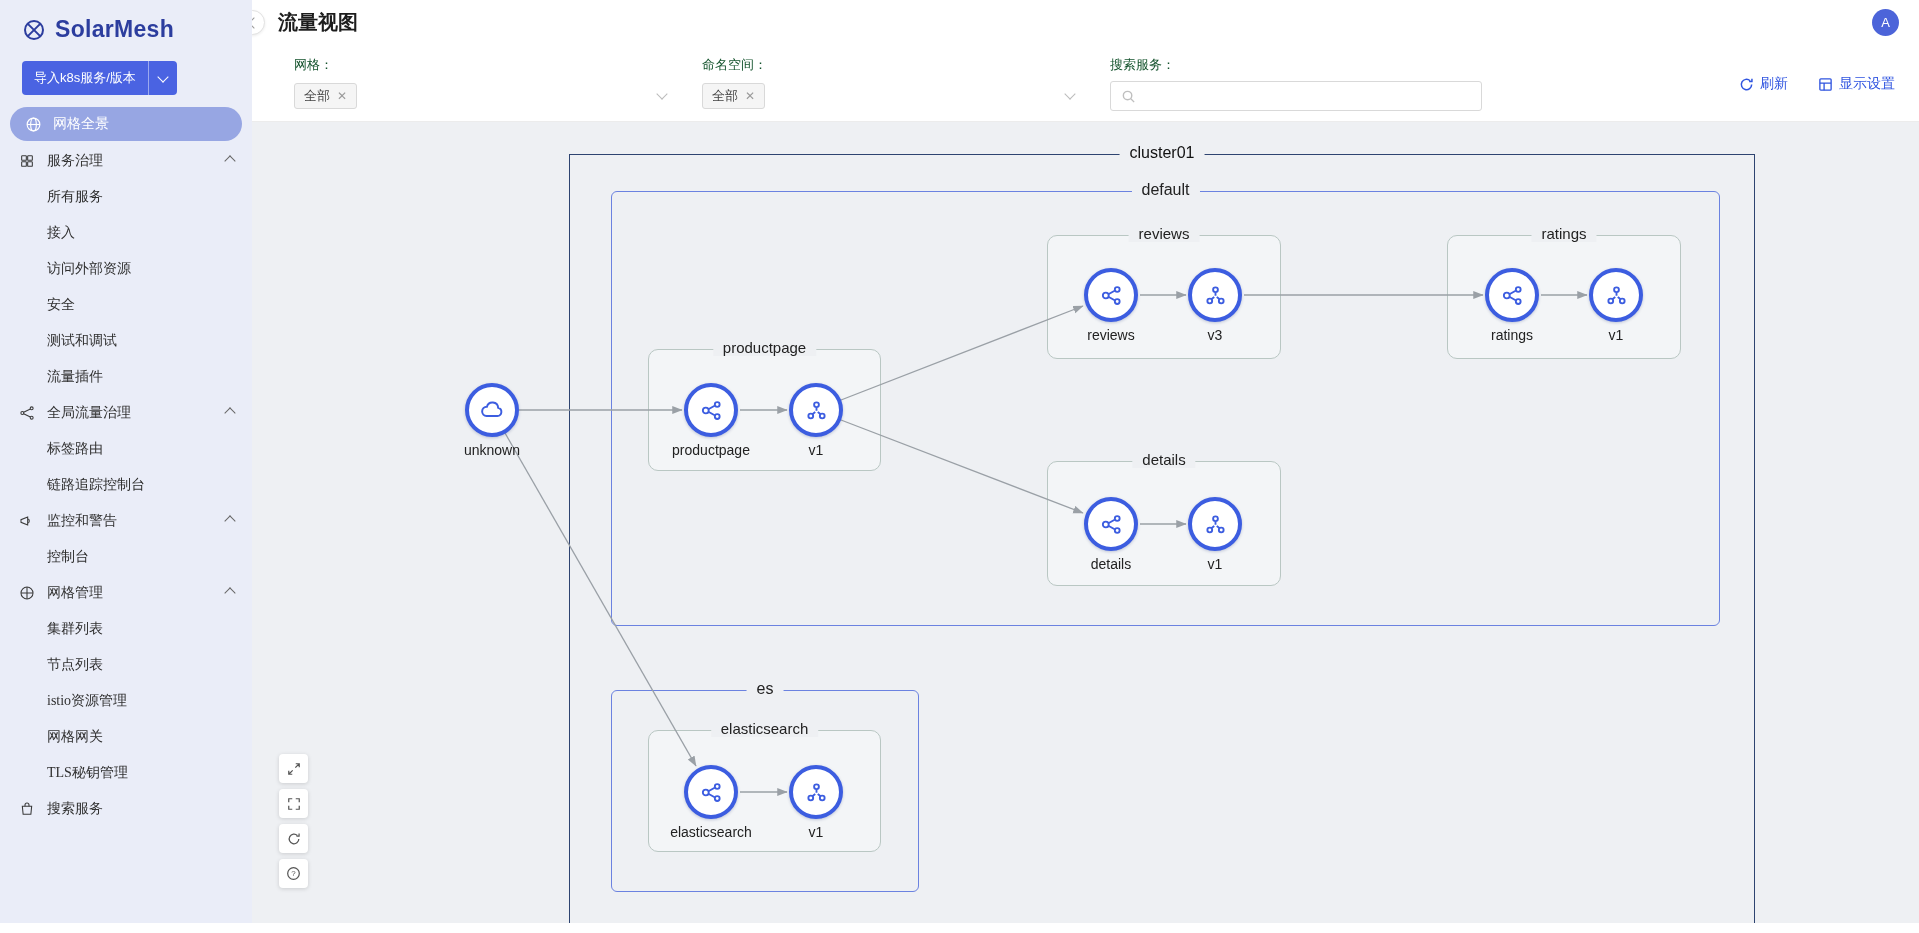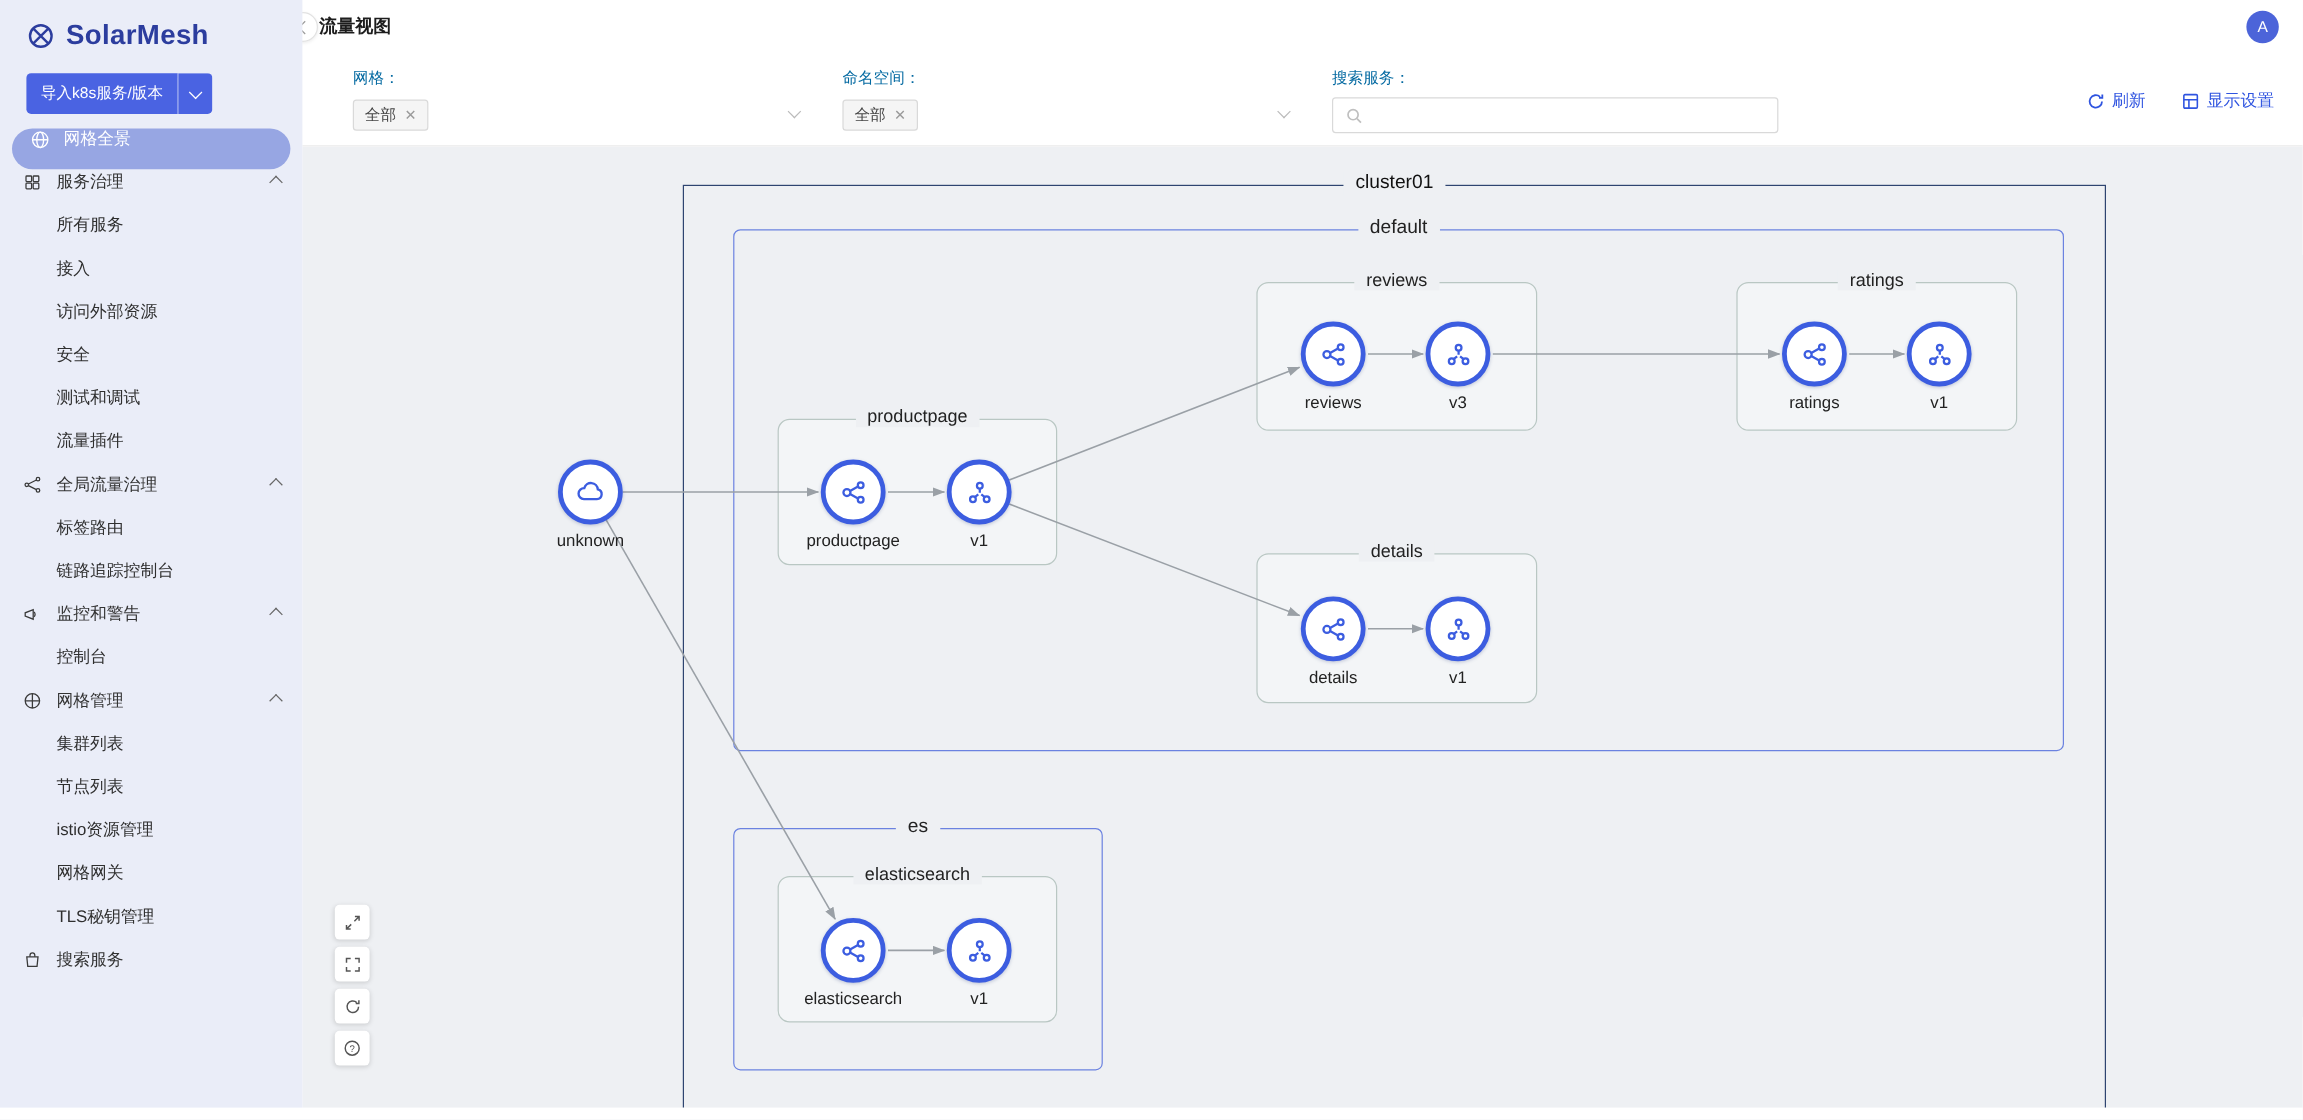--- a/index.html
+++ b/index.html
@@ -11,37 +11,37 @@
   .logo{display:flex;align-items:center;gap:9px;padding:16px 18px 10px 22px;}
   .logo-text{font-size:23px;font-weight:bold;color:#2c3d9e;letter-spacing:.3px;}
   .import-row{display:flex;margin:8px 0 6px 22px;}
   .import-main{background:#4a63e2;color:#fff;font-size:13px;padding:8px 12px;border-radius:4px 0 0 4px;cursor:pointer;}
   .import-caret{background:#4a63e2;border-left:1px solid rgba(255,255,255,.45);border-radius:0 4px 4px 0;padding:8px 10px;display:flex;align-items:center;cursor:pointer;}
   .chev{display:inline-block;width:7px;height:7px;border-left:1.6px solid currentColor;border-top:1.6px solid currentColor;}
   .chev.up{transform:rotate(45deg);margin-top:3px;}
   .chev.down{transform:rotate(-135deg);margin-bottom:3px;}
   .chev.left{transform:rotate(-45deg);margin-left:3px;}
   .nav{margin-top:12px;font-size:14px;color:#333;}
-  .nav-item{height:36px;display:flex;align-items:flex-start;padding:0 18px;cursor:pointer;box-sizing:border-box;}
+  .nav-item{height:36px;display:flex;align-items:center;padding:0 18px;cursor:pointer;box-sizing:border-box;font-family:Liberation Serif, serif;}
   .nav-item .nav-icon{width:18px;height:18px;margin-right:11px;display:flex;align-items:center;justify-content:center;color:#3a3a3a;flex:0 0 auto;}
   .nav-item.active{background:#97a6e3;color:#fff;border-radius:18px;margin:0 10px 2px 10px;padding:0 14px;height:34px;}
   .nav-item.active .nav-icon{color:#fff;}
   .nav-item .spacer{margin-left:auto;color:#666;}
   .nav-item.child{padding-left:47px;color:#2f2f2f;}
 
   
   .header{position:absolute;left:252px;top:0;right:0;height:44px;background:#fff;display:flex;align-items:center;z-index:4;}
   .collapse-btn{position:absolute;left:-12px;top:10px;width:23px;height:23px;border-radius:50%;background:#fff;border:1px solid #e2e2e2;display:flex;align-items:center;justify-content:center;color:#9a9a9a;cursor:pointer;box-shadow:0 1px 3px rgba(0,0,0,.08);}
-  .page-title{margin-left:14px;font-size:15px;font-weight:bold;color:#1d1d1d;}
+  .page-title{margin-left:26px;font-size:20px;font-weight:bold;color:#1d1d1d;}
   .avatar{margin-left:auto;margin-right:20px;width:27px;height:27px;border-radius:50%;background:#4c64d9;color:#fff;display:flex;align-items:center;justify-content:center;font-size:13px;cursor:pointer;}
 
   
   .filterbar{position:absolute;left:252px;top:44px;right:0;height:78px;background:#fff;border-bottom:1px solid #ececec;display:flex;align-items:flex-start;padding:12px 24px 0 42px;box-sizing:border-box;z-index:4;}
   .fgroup{width:372px;margin-right:36px;}
-  .flabel{font-size:13px;color:#0369a1;margin-bottom:7px;}
+  .flabel{font-size:13px;color:#14532d;margin-bottom:7px;}
   .fvalue{display:flex;align-items:center;height:30px;}
   .tag{background:#f5f5f5;border:1px solid #d9d9d9;border-radius:3px;font-size:13px;color:#444;padding:3px 9px;display:inline-flex;align-items:center;gap:7px;cursor:pointer;}
   .tag .x{color:#9a9a9a;font-size:12px;cursor:pointer;}
   .sel-chev{margin-left:auto;color:#bbb;cursor:pointer;}
   .search-box{width:372px;height:30px;border:1px solid #d9d9d9;border-radius:3px;background:#fff;display:flex;align-items:center;padding:0 10px;gap:8px;box-sizing:border-box;}
   .search-box input{border:none;outline:none;flex:1;font-size:13px;font-family:inherit;color:#333;background:transparent;}
   .actions{margin-left:auto;display:flex;align-items:center;gap:30px;height:56px;}
   .action-btn{display:flex;align-items:center;gap:6px;color:#2f54e0;font-size:14px;cursor:pointer;white-space:nowrap;}
 
   

